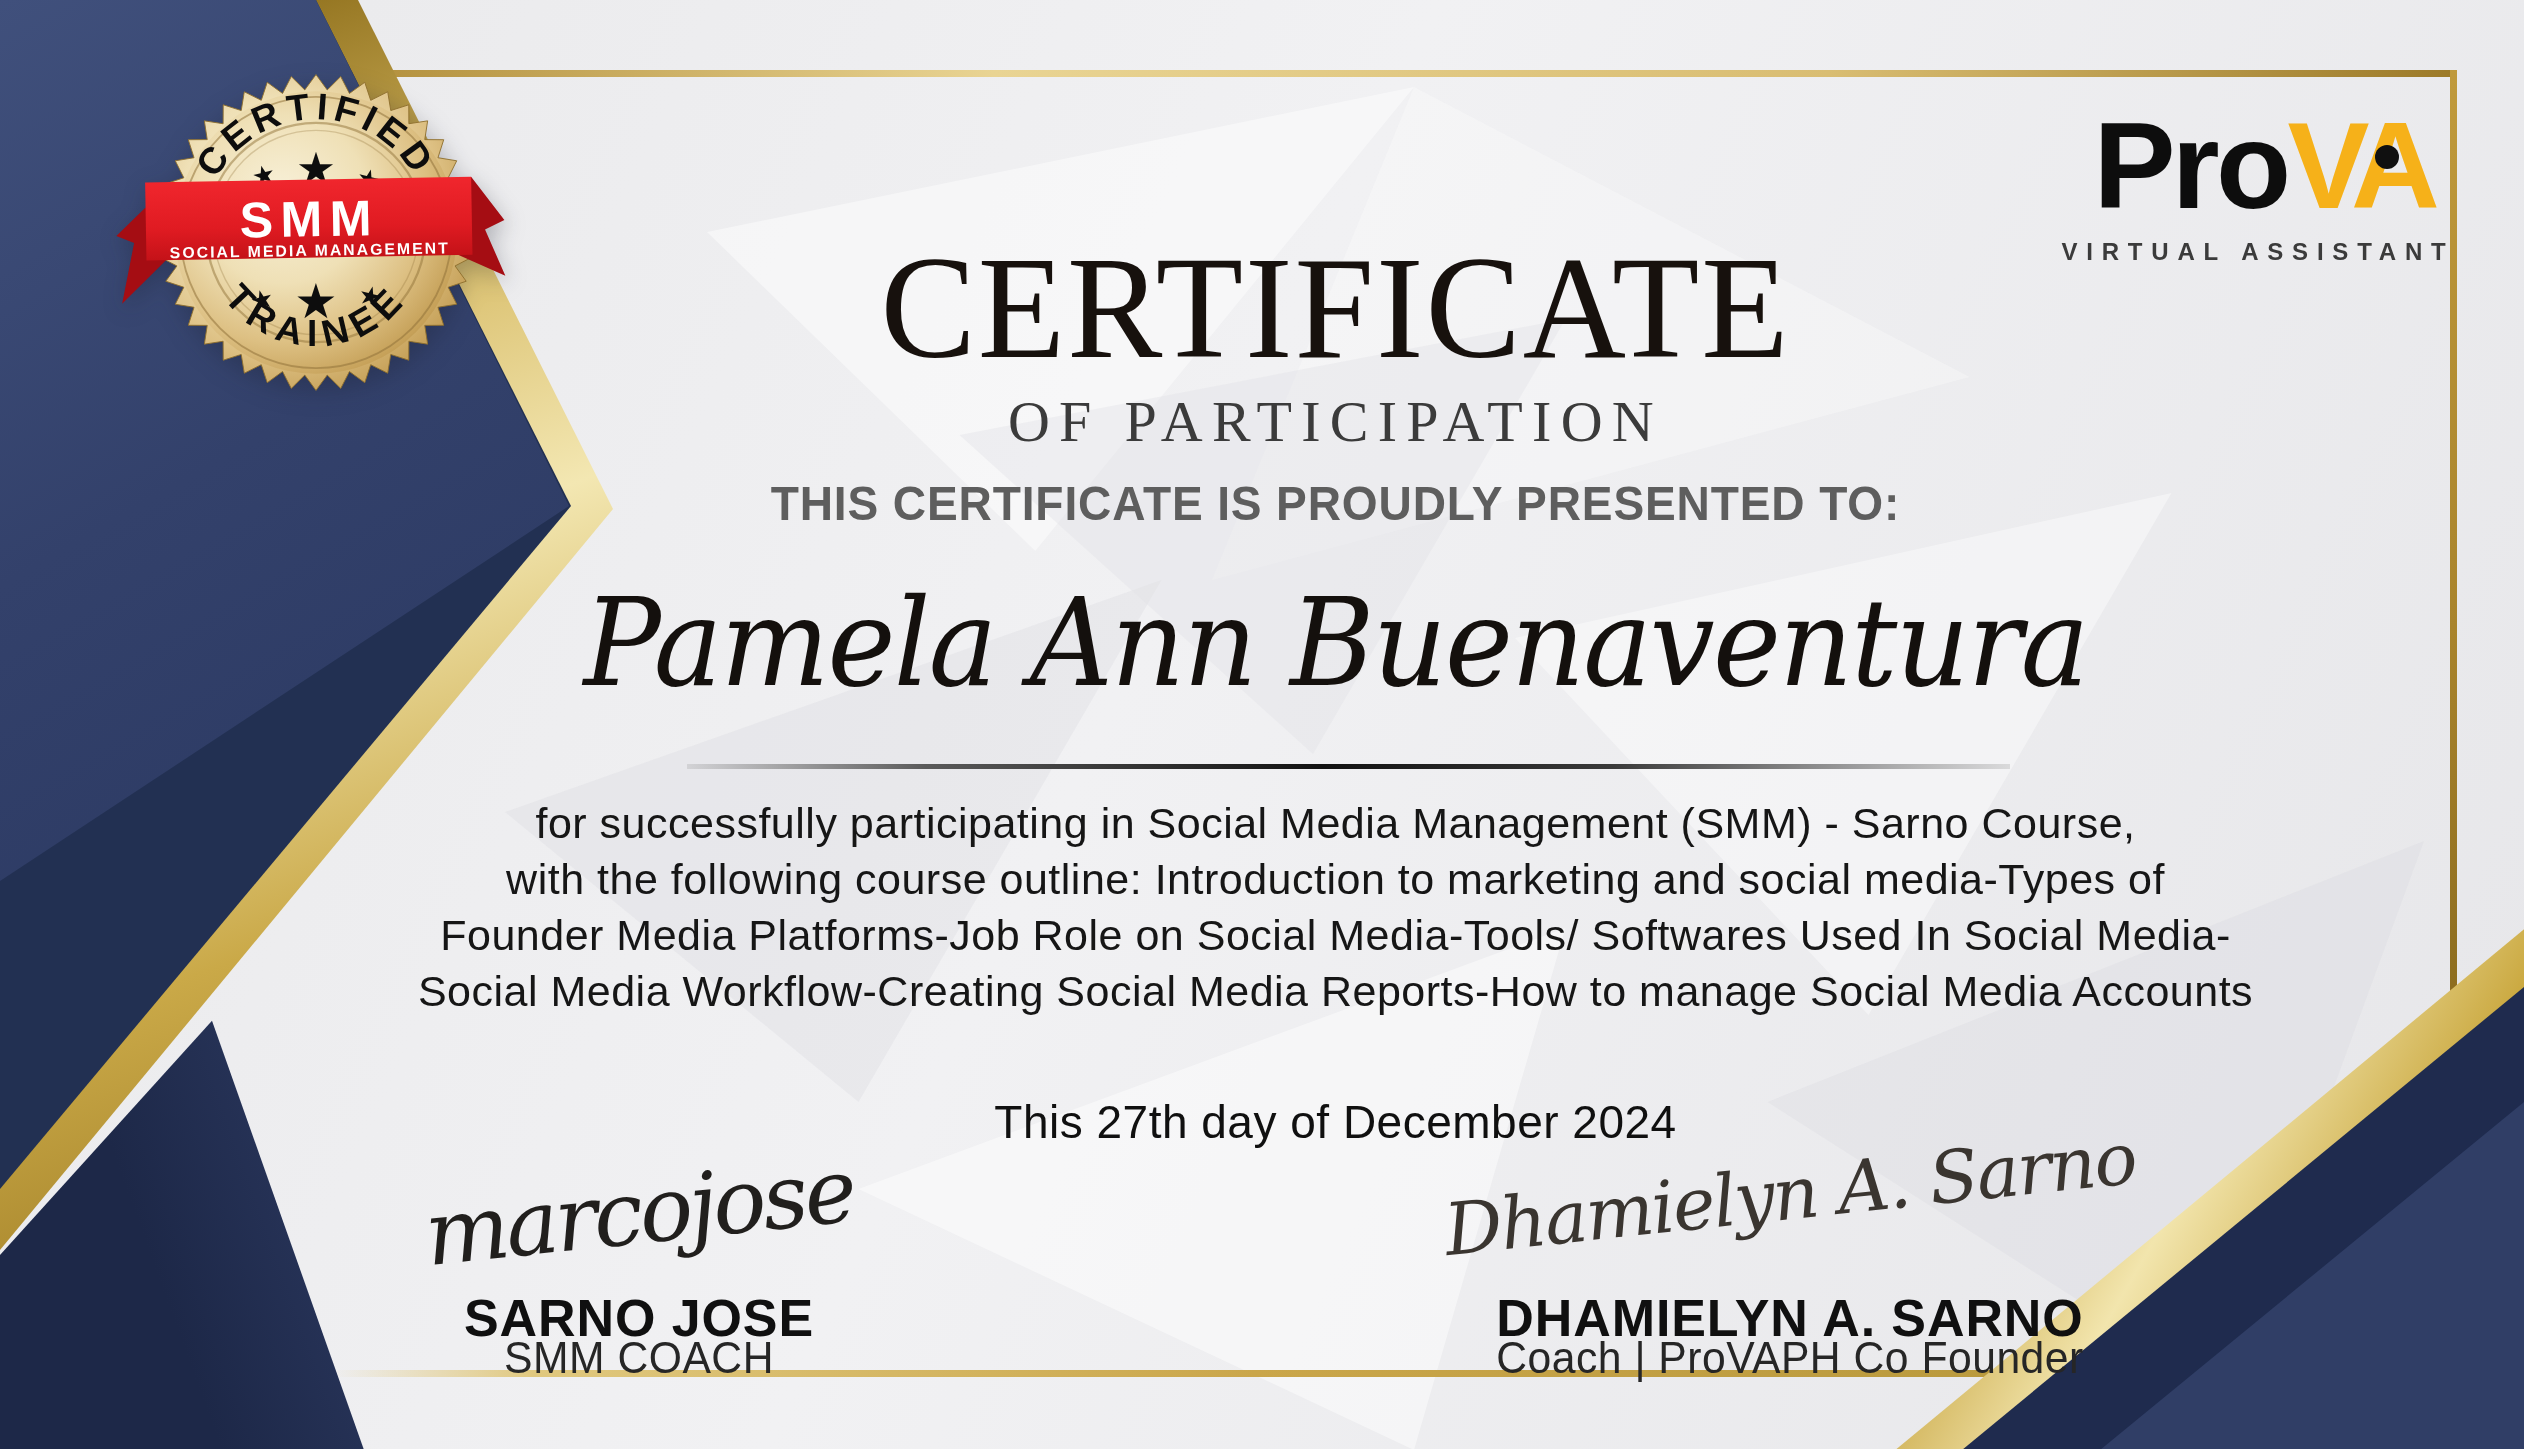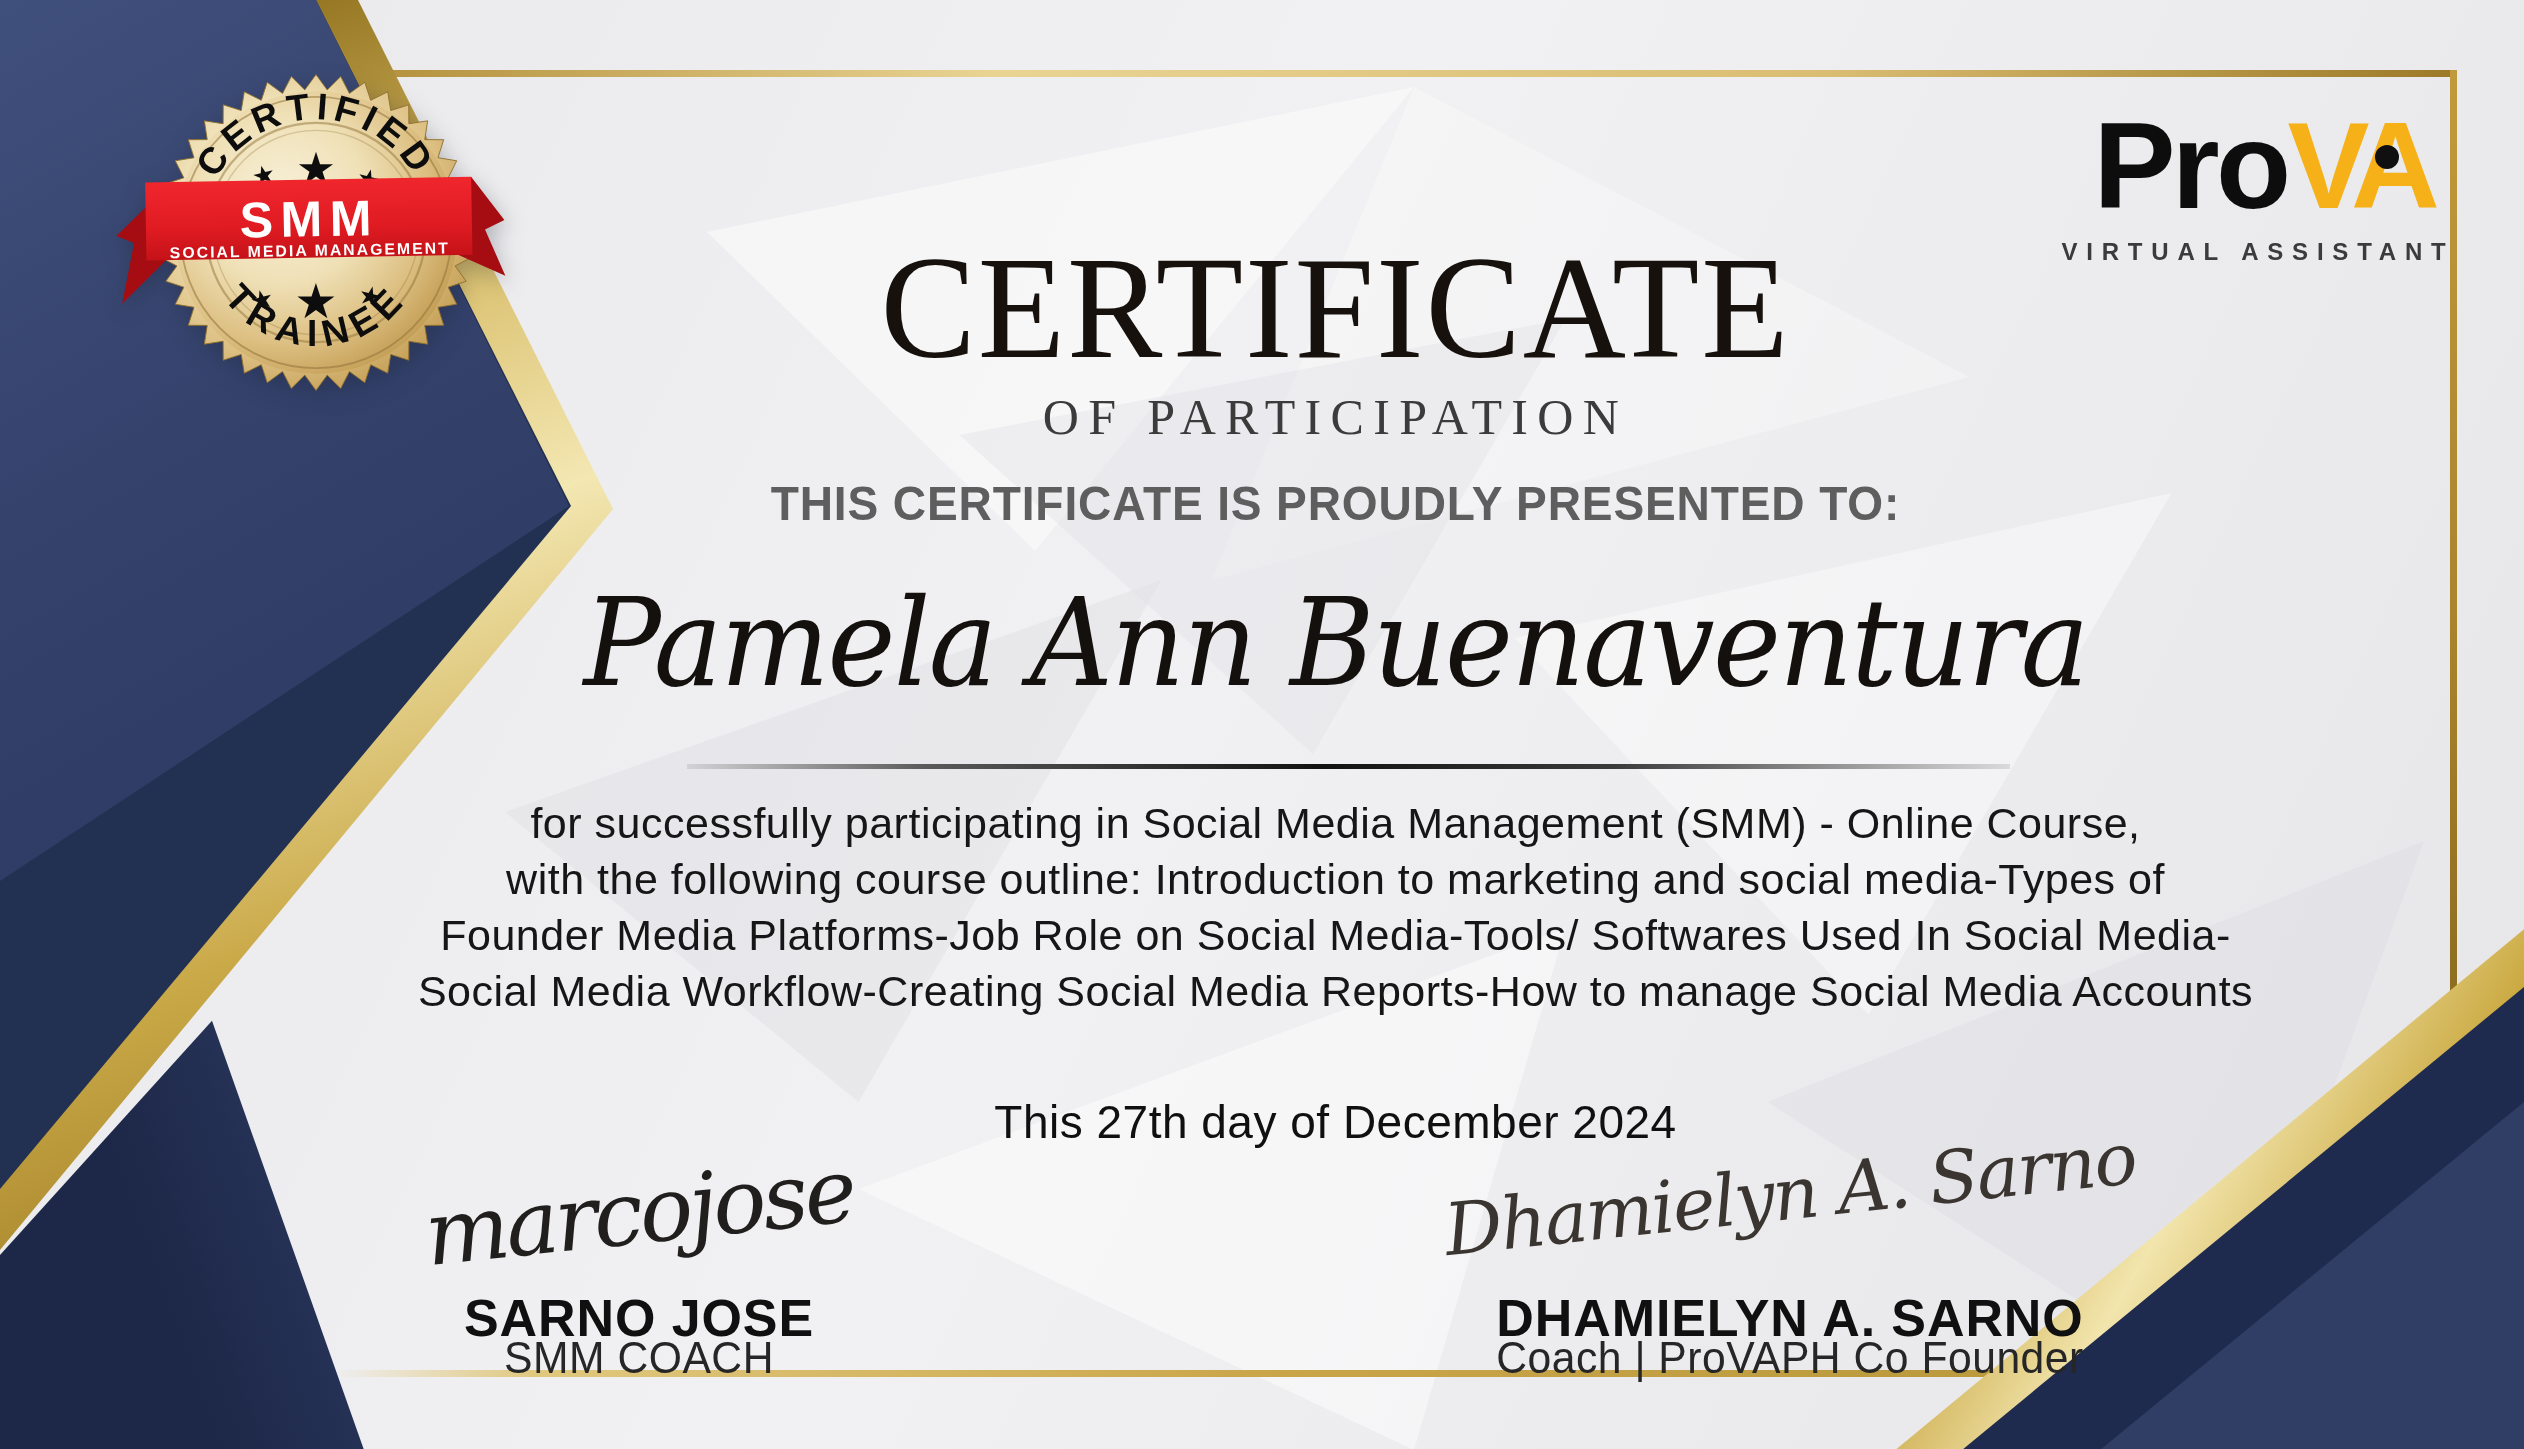--- a/index.html
+++ b/index.html
@@ -53,21 +53,21 @@
   .logo-row{font-weight:900;font-size:123px;line-height:112px;letter-spacing:-3.7px;white-space:nowrap;}
   .logo-black{color:#0d0d0d;margin-left:8px;}
   .logo-gold{color:#f6b119;position:relative;letter-spacing:-9.3px;}
   .logo-dot{position:absolute;right:32px;top:48px;width:24px;height:24px;border-radius:50%;background:#101010;}
   .logo-tagline{margin-top:16px;font-size:24px;font-weight:600;letter-spacing:8.8px;color:#3b3b3b;white-space:nowrap;}
   .logo-url{margin-top:3.7px;font-size:33px;font-weight:700;letter-spacing:0.9px;color:#242424;}
   
   .content-col{left:146px;width:2379px;text-align:center;}
   .title{top:234px;font-family:"Liberation Serif",serif;font-size:143px;line-height:149px;
          letter-spacing:1.9px;color:#17110d;transform:scaleY(1.02);}
-  .subtitle{top:388px;font-family:"Liberation Serif",serif;font-size:50px;letter-spacing:9.3px;color:#3b3b3b;}
+  .subtitle{top:388px;font-family:"Liberation Serif",serif;font-size:58px;letter-spacing:9.3px;color:#3b3b3b;}
   .presented{top:476px;font-size:48px;font-weight:700;letter-spacing:0.9px;color:#5e5e5e;transform:scaleX(.96);}
   .name{top:574px;font-family:"DejaVu Serif",serif;font-style:italic;font-size:115px;line-height:139px;
         letter-spacing:-1.9px;color:#14100d;transform:scaleY(1.06);}
   .divider{left:687px;top:764px;width:1323px;height:4.6px;
      background:linear-gradient(90deg,rgba(150,150,150,.25),#5a5a5a 18%,#121212 48%,#3a3a3a 70%,rgba(160,160,160,.3));}
   .body-block{top:795px;font-size:43px;line-height:56px;letter-spacing:0.5px;color:#161616;}
   .date-line{top:1095px;font-size:46px;font-weight:400;letter-spacing:0.5px;color:#101010;}
   
   .sig-col-left{left:312px;width:654px;text-align:center;}
   .sig-col-right{left:1372px;width:836px;text-align:center;}
@@ -162,21 +162,21 @@
     <div class="logo-tagline">VIRTUAL ASSISTANT</div>
   </div>
 
   <div class="abs z7 content-col title">CERTIFICATE</div>
   <div class="abs z7 content-col subtitle">OF PARTICIPATION</div>
   <div class="abs z7 content-col presented">THIS CERTIFICATE IS PROUDLY PRESENTED TO:</div>
   <div class="abs z7 content-col name">Pamela Ann Buenaventura</div>
   <div class="abs z7 divider"></div>
 
   <div class="abs z7 content-col body-block">
-    <div>for successfully participating in Social Media Management (SMM) - Online Course,</div>
+    <div>for successfully participating in Social Media Management (SMM) - Sarno Course,</div>
     <div>with the following course outline: Introduction to marketing and social media-Types of</div>
     <div>Founder Media Platforms-Job Role on Social Media-Tools/ Softwares Used In Social Media-</div>
     <div>Social Media Workflow-Creating Social Media Reports-How to manage Social Media Accounts</div>
   </div>
   <div class="abs z7 content-col date-line">This 27th day of December 2024</div>
 
   <div class="abs sig-col-left sig-script script-left">marcojose</div>
   <div class="abs sig-col-left sig-name">SARNO JOSE</div>
   <div class="abs sig-col-left sig-title">SMM COACH</div>
 

